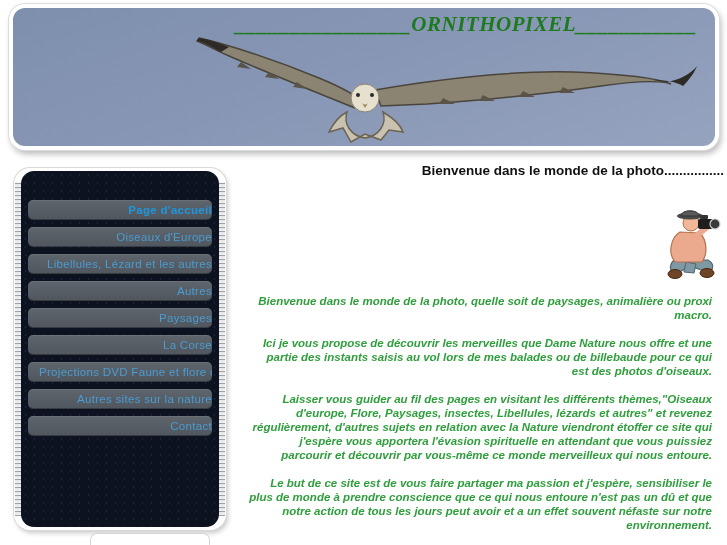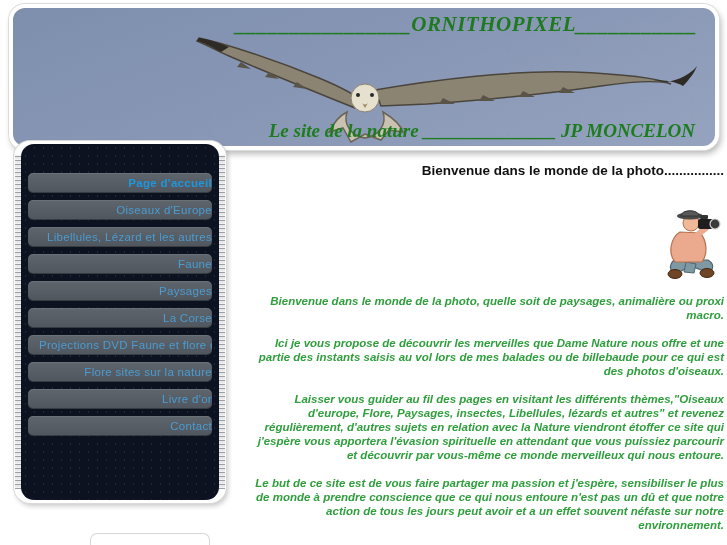--- a/index.html
+++ b/index.html
@@ -16,21 +16,21 @@
           background-size:23px 17px;opacity:.5;}
   .banner-title{position:absolute;left:24px;top:4px;width:660px;
           font-family:"Liberation Serif",serif;font-style:italic;font-weight:bold;
           font-size:21px;letter-spacing:.5px;color:#1e7a1e;white-space:nowrap;}
   .banner-subtitle{position:absolute;left:22px;bottom:4px;width:660px;
           font-family:"Liberation Serif",serif;font-style:italic;font-weight:bold;
           font-size:19px;color:#1d7c1d;white-space:nowrap;}
   .bird-svg{position:absolute;left:0;top:0;}
 
   
-  .sidebar{position:absolute;left:14px;top:141px;width:212px;height:362px;
+  .sidebar{position:absolute;left:14px;top:168px;width:212px;height:362px;
            background:#fff;border-radius:16px;
            box-shadow:0 0 0 1px #d9d9d9, 2px 3px 5px rgba(0,0,0,.22);}
   .ribs{position:absolute;top:14px;bottom:14px;width:7px;
         background:repeating-linear-gradient(to bottom,#f2f2f2 0 1px,#9aa0a6 1px 2px,#e8e8e8 2px 4px);}
   .ribs.left{left:1px}.ribs.right{right:1px}
   .side-panel{position:absolute;left:7px;right:7px;top:3px;bottom:3px;
         background:#0d1220;border-radius:13px;padding-top:29px;box-sizing:border-box;
         background-image:radial-gradient(rgba(70,95,140,.28) 1px,transparent 1px);
         background-size:9px 8px;}
   .menu-item{width:184px;height:20px;margin:0 auto 7px auto;box-sizing:border-box;
@@ -44,21 +44,21 @@
   .below-sidebar-stub{position:absolute;left:90px;top:533px;width:118px;height:14px;
         background:#fff;border:1px solid #d5d5d5;border-bottom:none;
         border-radius:7px 7px 0 0;}
 
   
   .content{position:absolute;left:248px;top:163px;width:476px;}
   .welcome-heading{font-size:13.5px;font-weight:bold;color:#111;margin:0 0 26px 0;}
   .photographer{width:64px;height:80px;margin:0 0 6px 0;}
   .section-heading{font-size:16px;font-weight:bold;color:#333;margin:0 0 11px 0;}
   .green-para{font-size:11.5px;line-height:14px;font-weight:bold;font-style:italic;
-        color:#2f9e3c;margin:0 0 14px 0;}
+        color:#2f9e3c;margin:0 12px 14px 0;}
 </style>
 </head>
 <body>
 
 <div class="page">
 
   <div class="banner">
     <div class="noise"></div>
     <svg class="bird-svg" width="702" height="138" viewBox="0 0 702 138">
 
@@ -77,36 +77,34 @@
       <path d="M334,104 C330,116 338,128 352,130 C366,128 374,116 370,104
                C380,110 388,118 390,124 L376,122 L368,132 L352,126 L338,134 L330,120 L316,124
                C320,116 326,108 334,104 Z" fill="#c9c2b0" stroke="#6b6354" stroke-width="1.5"></path>
 
       <circle cx="352" cy="90" r="14" fill="#e6e0cf" stroke="#8a8272" stroke-width="1"></circle>
       <circle cx="345" cy="87" r="2" fill="#2a2a28"></circle>
       <circle cx="359" cy="87" r="2" fill="#2a2a28"></circle>
       <path d="M349,95 q3,3 6,0 l-3,5 z" fill="#9a8a5a"></path>
     </svg>
     <div class="banner-title">________________ORNITHOPIXEL___________</div>
-    <div class="banner-subtitle">Le site de la nature ______________ JP MONCELON</div>
   </div>
 
   <div class="sidebar">
     <div class="ribs left"></div>
     <div class="ribs right"></div>
     <div class="side-panel">
         <div class="menu-item active">Page d'accueil</div>
         <div class="menu-item">Oiseaux d'Europe</div>
         <div class="menu-item">Libellules, Lézard et les autres</div>
-        <div class="menu-item">Faune</div>
+        <div class="menu-item">Autres</div>
         <div class="menu-item">Paysages</div>
         <div class="menu-item">La Corse</div>
         <div class="menu-item">Projections DVD Faune et flore de l'Arve</div>
-        <div class="menu-item">Flore sites sur la nature</div>
-        <div class="menu-item">Livre d'or</div>
+        <div class="menu-item">Autres sites sur la nature</div>
         <div class="menu-item">Contact</div>
       </div>
   </div>
   <div class="below-sidebar-stub"></div>
 
   <div class="content">
     <h1 class="welcome-heading">Bienvenue dans le monde de la photo................</h1>
 
     <svg class="photographer" viewBox="0 0 64 80">
 

